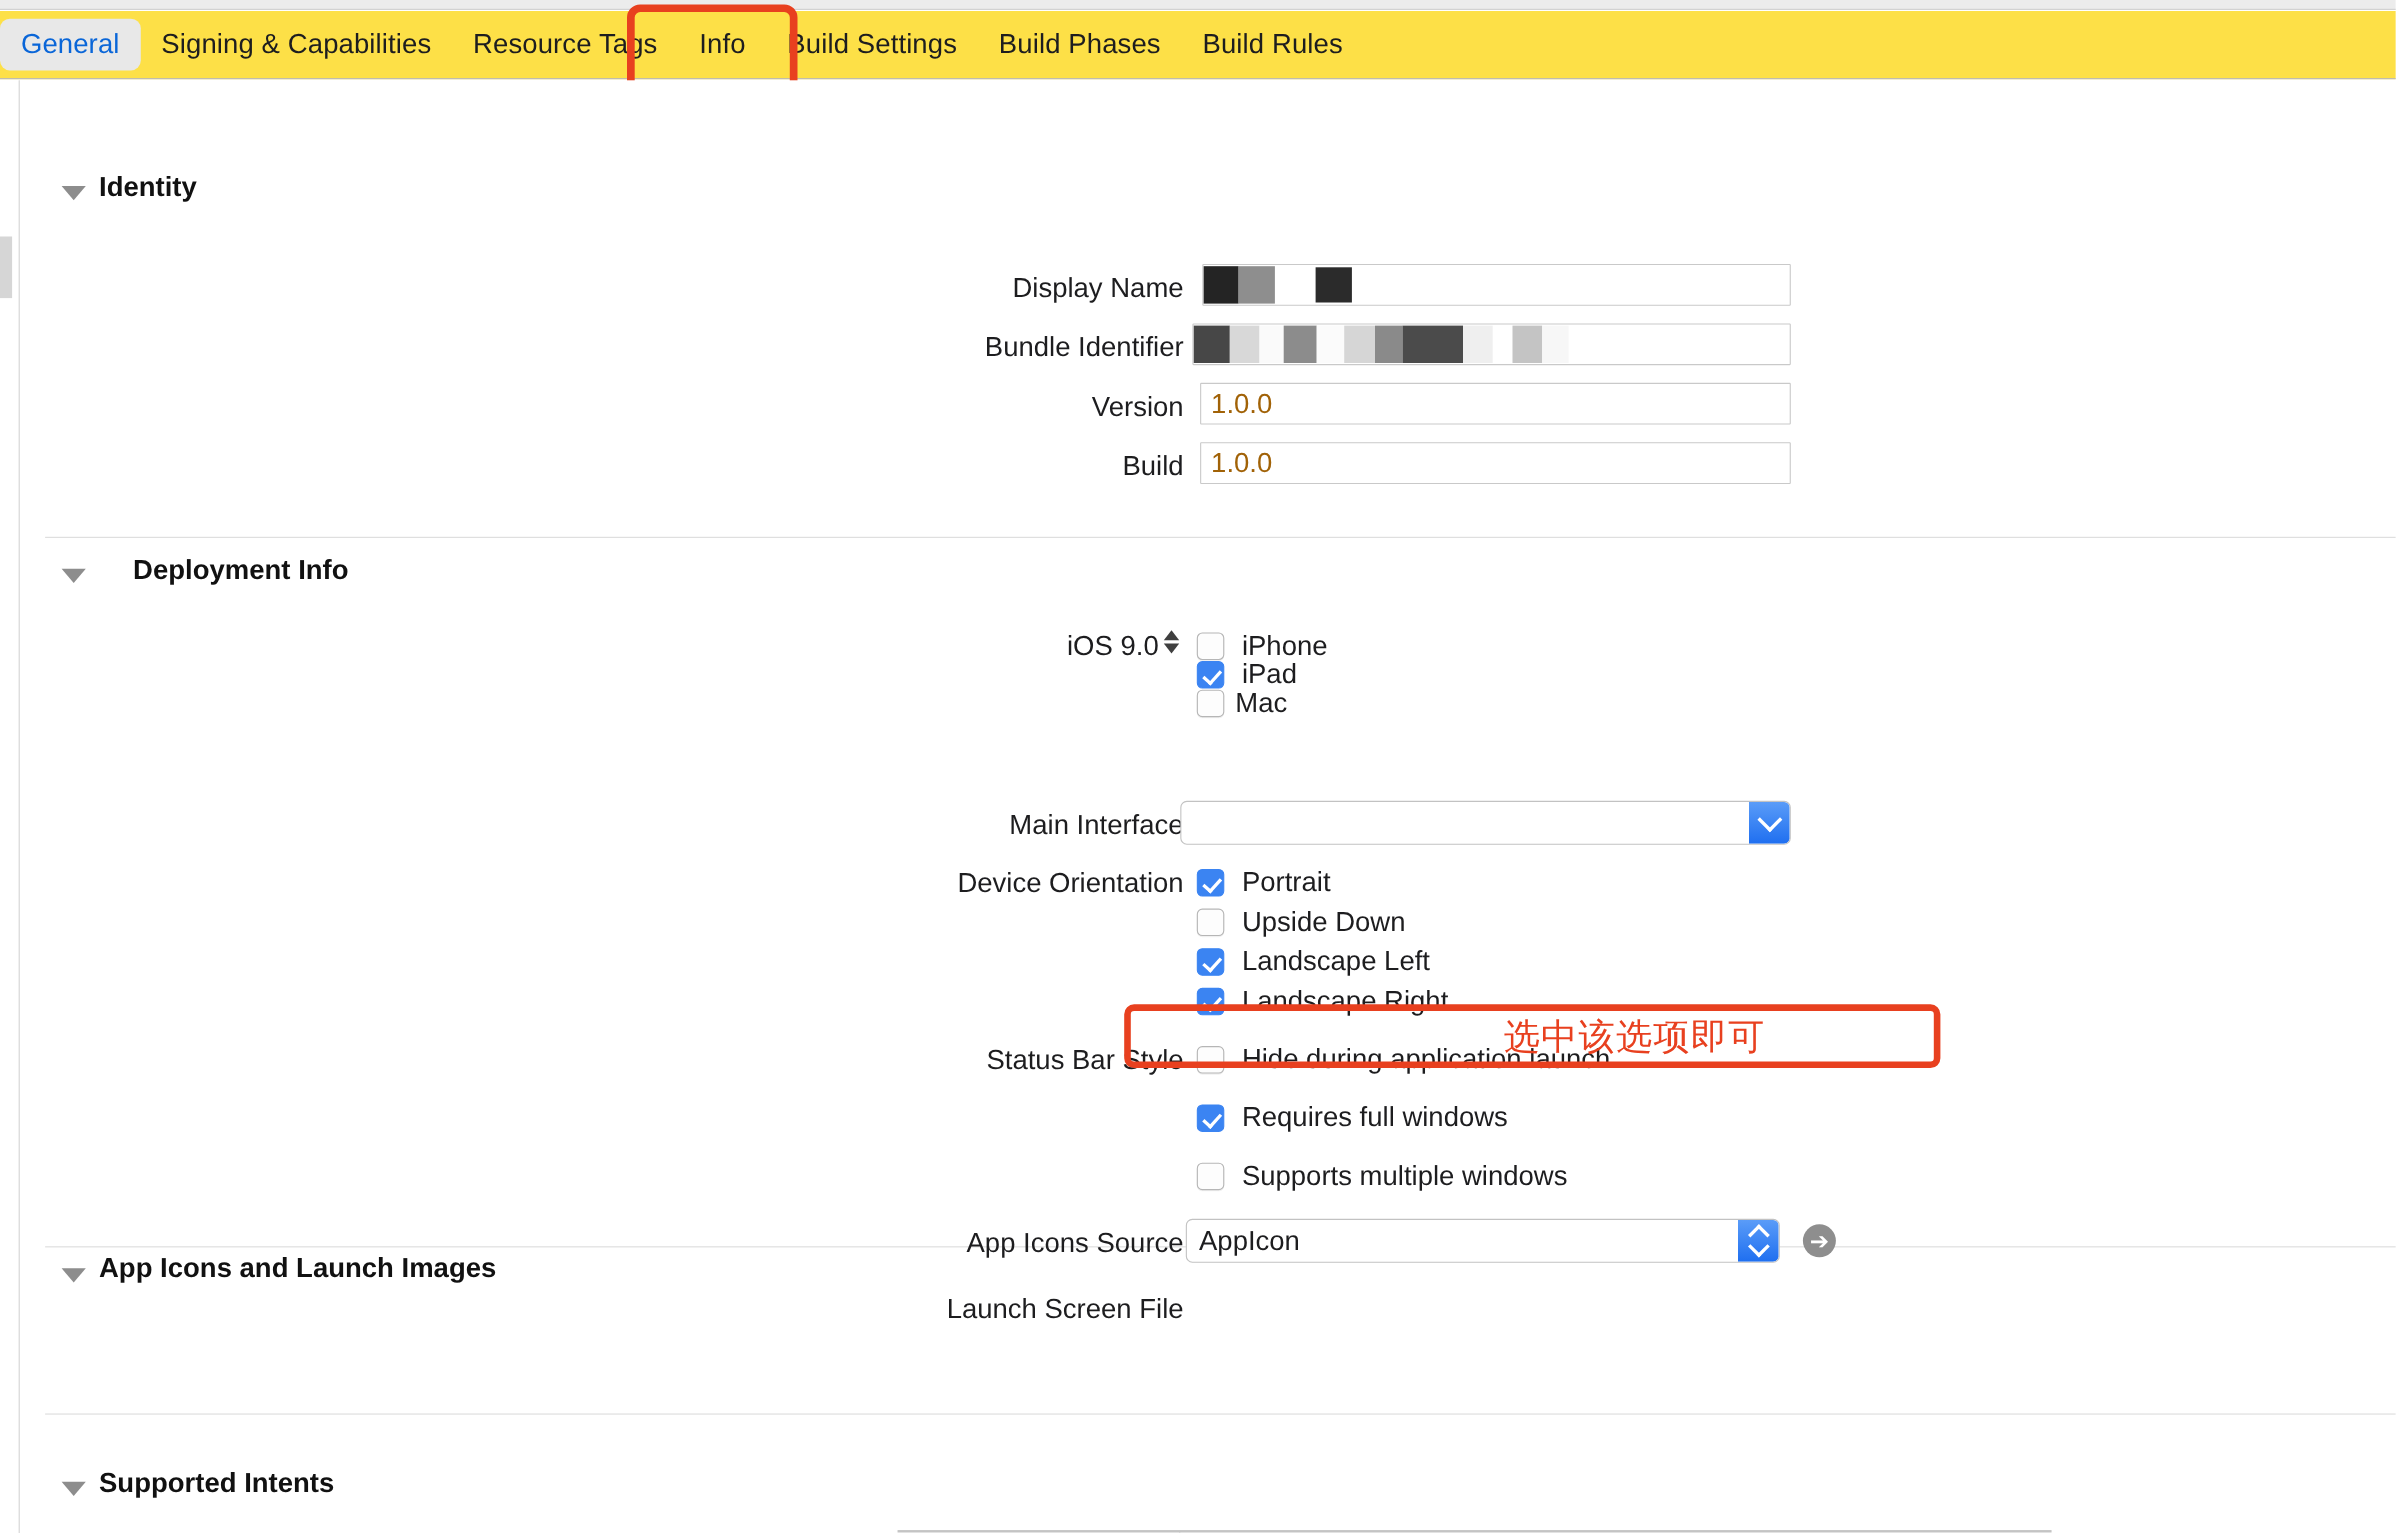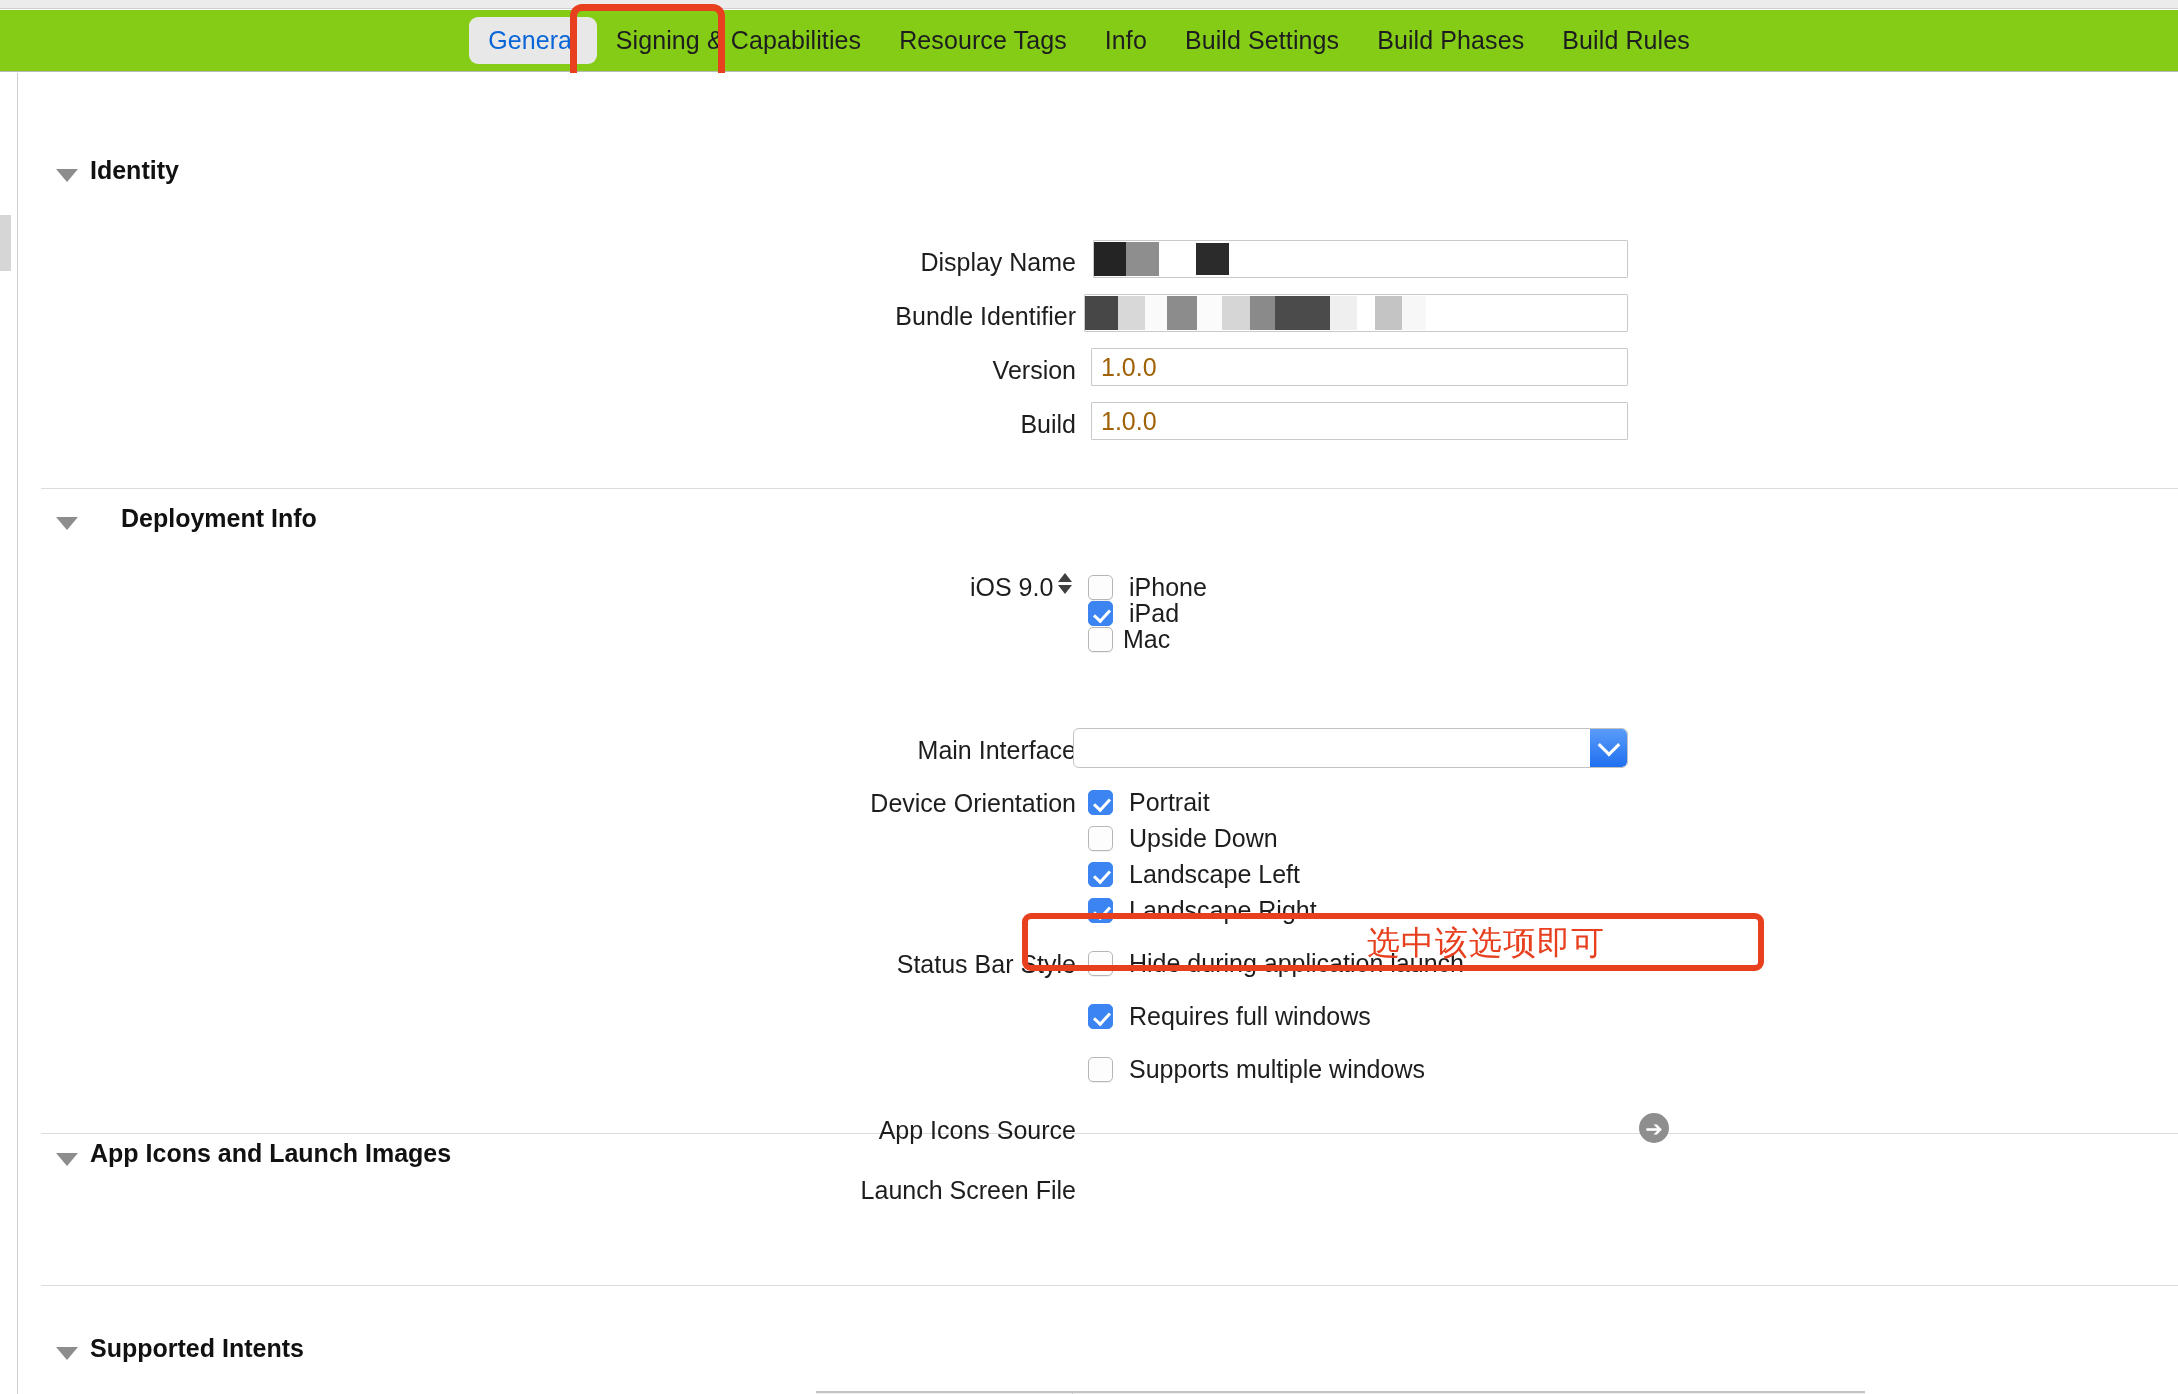--- a/index.html
+++ b/index.html
@@ -25,26 +25,26 @@
     background: #ececec;
     border-bottom: 1px solid #cfcfcf;
     box-sizing: border-box;
   }
 
   .tabbar {
     position: absolute;
     top: 10px; left: 0;
     width: 2178px;
     height: 62px;
-    background: #84cc16;
+    background: #fde047;
     border-bottom: 1px solid #b9b9b9;
     box-sizing: border-box;
     display: flex;
     align-items: center;
-    justify-content: center;
+    justify-content: flex-start;
   }
   .tabs {
     display: flex;
     align-items: center;
     gap: 0px;
     font-size: 25px;
   }
   .tab {
     padding: 9px 19px;
     border-radius: 9px;
@@ -457,20 +457,27 @@
   </div>
 
   <div class="divider" style="top:1060px;"></div>
 
   <div class="disclosure" style="left:38px; top:1080px;"></div>
   <div class="section-title" style="left:72px; top:1066px;">App Icons and Launch Images</div>
 
   <div class="lbl-wrap" style="top:1043px;">
     <div class="field-label">App Icons Source</div>
   </div>
+  <div class="popup" style="left:1060px; top:1035px; width:540px;">
+    <span>AppIcon</span>
+    <span class="popup-btn stepper">
+      <i class="chev-up"></i>
+      <i class="chev-dn"></i>
+    </span>
+  </div>
   <div class="circle-arrow" style="left:1621px; top:1040px;">
     <span>➔</span>
   </div>
 
   <div class="lbl-wrap" style="top:1103px;">
     <div class="field-label">Launch Screen File</div>
   </div>
 
   <div class="divider" style="top:1212px;"></div>
 

